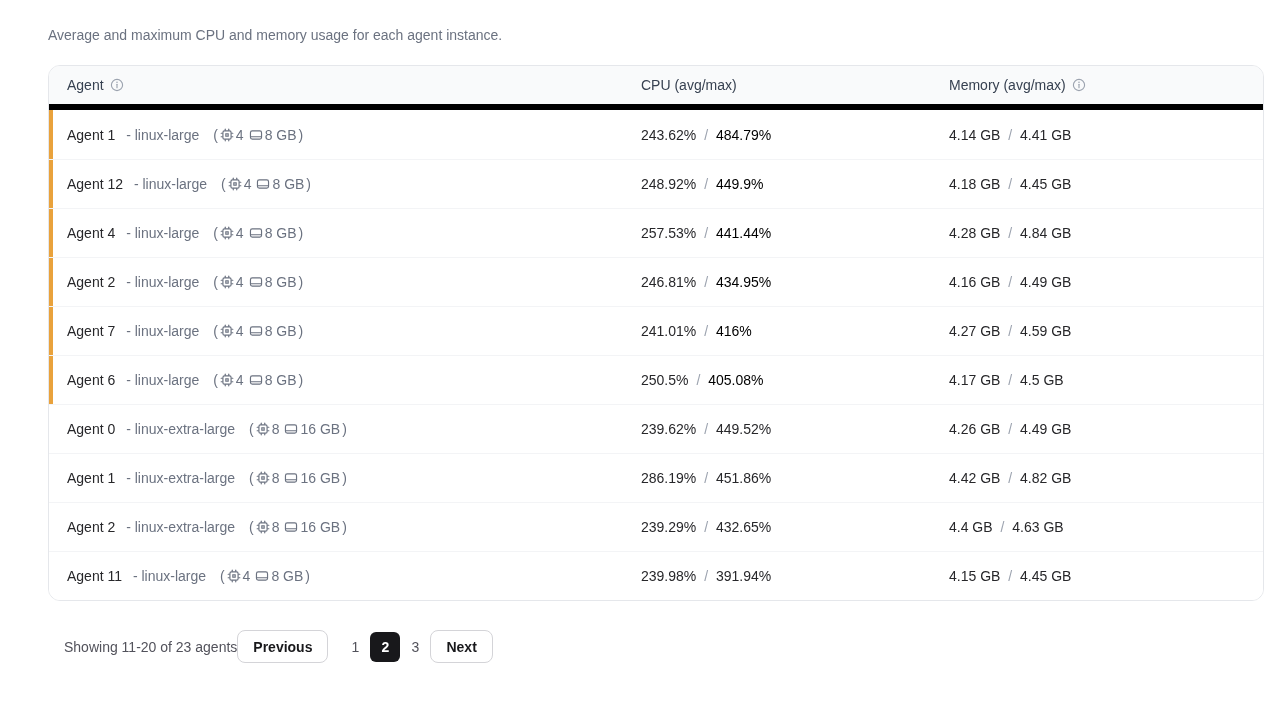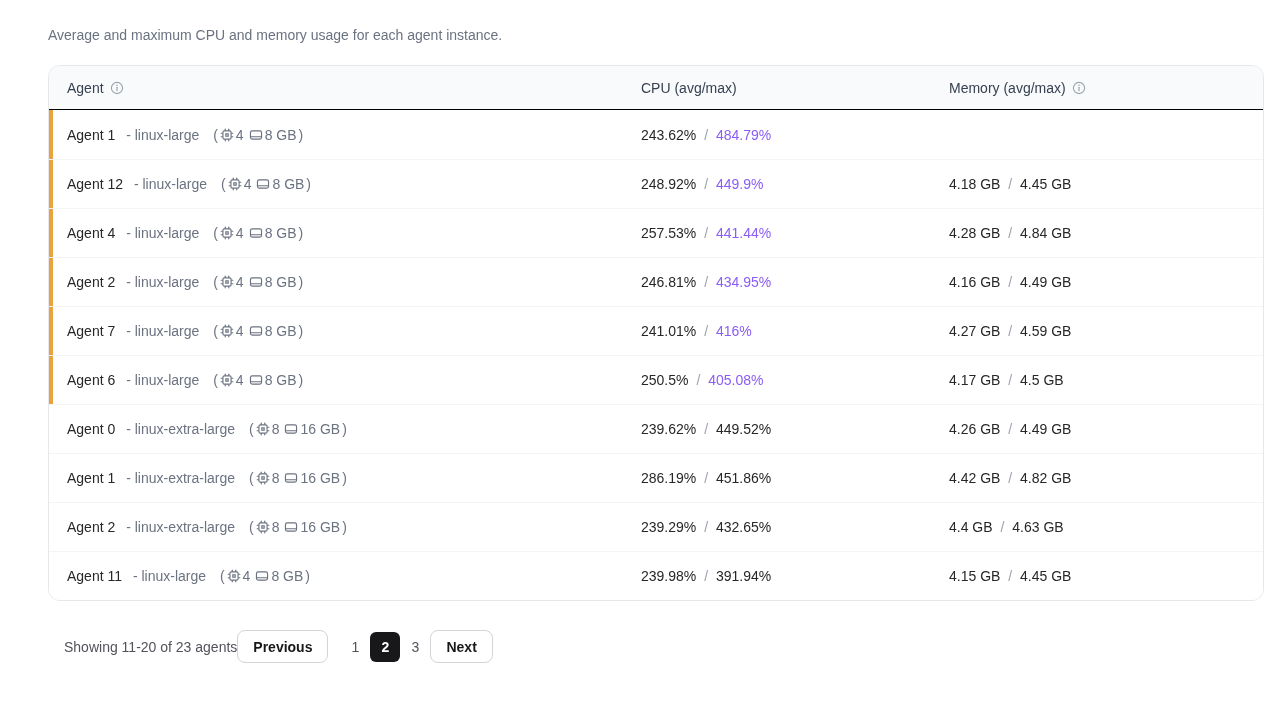--- a/index.html
+++ b/index.html
@@ -19,21 +19,21 @@
     border-radius: 12px;
     overflow: hidden;
     background: #fff;
   }
   .thead {
     display: grid;
     grid-template-columns: 574px 308px 1fr;
     align-items: center;
     height: 44px;
     background: #f9fafb;
-    border-bottom: 1px solid #000000;
+    border-bottom: 6px solid #000000;
     font-size: 14px;
     color: #374151;
   }
   .th { padding-left: 18px; display: flex; align-items: center; gap: 6px; }
   .info-icon { width: 14px; height: 14px; color: #9ca3af; flex: 0 0 auto; display: inline-block; }
 
   .row {
     position: relative;
     display: grid;
     grid-template-columns: 574px 308px 1fr;
@@ -49,21 +49,21 @@
     display: block; position: absolute;
     left: 0; top: 0; bottom: 0; width: 4px;
     background: #e9a23c;
   }
   .agent-name { color: #27272a; }
   .agent-type { color: #6b7280; margin-left: 7px; }
   .agent-spec { color: #6b7280; margin-left: 10px; display: inline-flex; align-items: center; gap: 2px; }
   .spec-icon { width: 14px; height: 14px; color: #6b7280; display: inline-block; margin-left: 3px; }
   .val { color: #27272a; font-weight: 500; }
   .sep { color: #9ca3af; font-weight: 400; margin: 0 4px; }
-  .row.warning .cpu-max { color: #8b5cf6; }
+  .row.warning .cpu-max { color: #000000; }
 
   .footer {
     margin-top: 29px;
     display: flex; align-items: center; 
     padding: 0 18px 0 16px;
   }
   .showing { font-size: 14px; color: #52525b; }
   .pagination { display: flex; align-items: center; }
   .page-btn {
     height: 33px; padding: 0 15px;
@@ -150,20 +150,25 @@
               </svg>
         <span>8 GB</span>
         <span>)</span>
       </span>
     </div>
     <div class="cell">
       <span class="val">243.62%</span>
       <span class="sep">/</span>
       <span class="val cpu-max">484.79%</span>
     </div>
+    <div class="cell">
+      <span class="val">4.14 GB</span>
+      <span class="sep">/</span>
+      <span class="val">4.41 GB</span>
+    </div>
   </div>
 
   <div class="row warning">
     <div class="warning-bar"></div>
     <div class="cell">
       <span class="agent-name">Agent 12</span>
       <span class="agent-type">- linux-large</span>
       <span class="agent-spec">
         <span>(</span>
         <svg class="spec-icon" style="margin-left:0">

